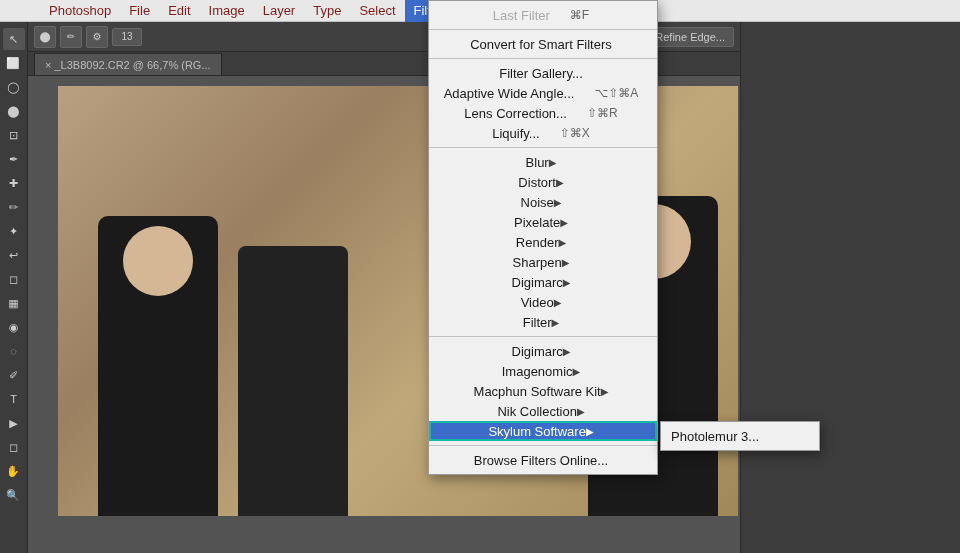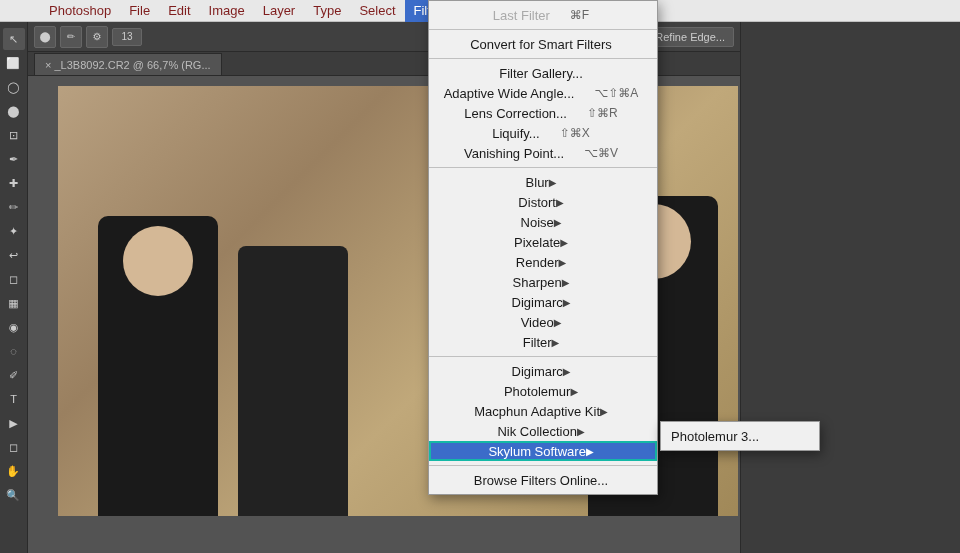--- a/index.html
+++ b/index.html
@@ -420,24 +420,20 @@
     <span class="shortcut">⌥⇧⌘A</span>
   </div>
   <div class="dropdown-item">
     <span>Lens Correction...</span>
     <span class="shortcut">⇧⌘R</span>
   </div>
   <div class="dropdown-item">
     <span>Liquify...</span>
     <span class="shortcut">⇧⌘X</span>
   </div>
-  <div class="dropdown-item">
-    <span>Vanishing Point...</span>
-    <span class="shortcut">⌥⌘V</span>
-  </div>
 
   <div class="menu-section-divider"></div>
 
   <div class="dropdown-item">
     <span>Blur</span>
     <span class="submenu-arrow">▶</span>
   </div>
   <div class="dropdown-item">
     <span>Distort</span>
     <span class="submenu-arrow">▶</span>
@@ -471,25 +467,25 @@
     <span class="submenu-arrow">▶</span>
   </div>
 
   <div class="menu-section-divider"></div>
 
   <div class="dropdown-item">
     <span>Digimarc</span>
     <span class="submenu-arrow">▶</span>
   </div>
   <div class="dropdown-item">
-    <span>Photolemur</span>
-    <span class="submenu-arrow">▶</span>
-  </div>
-  <div class="dropdown-item">
-    <span>Macphun Adaptive Kit</span>
+    <span>Imagenomic</span>
+    <span class="submenu-arrow">▶</span>
+  </div>
+  <div class="dropdown-item">
+    <span>Macphun Software Kit</span>
     <span class="submenu-arrow">▶</span>
   </div>
   <div class="dropdown-item">
     <span>Nik Collection</span>
     <span class="submenu-arrow">▶</span>
   </div>
   <div class="dropdown-item highlighted">
     <span>Skylum Software</span>
     <span class="submenu-arrow">▶</span>
   </div>

